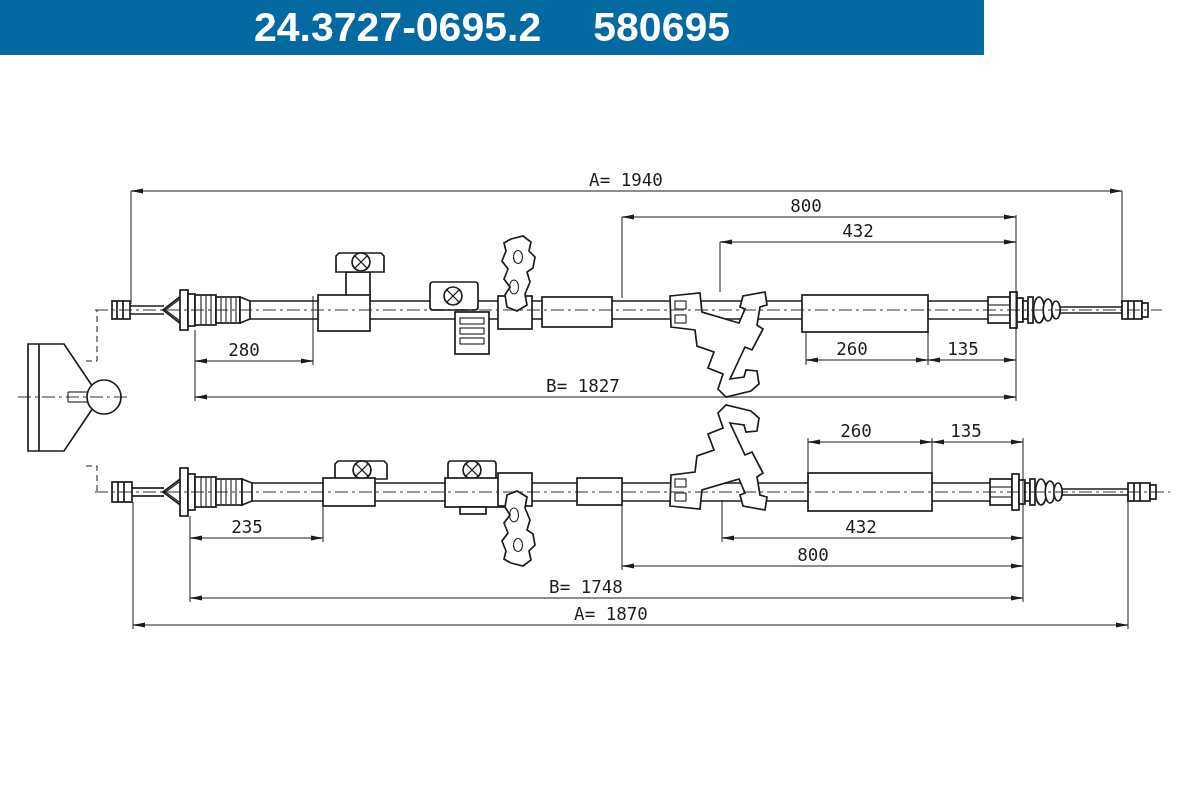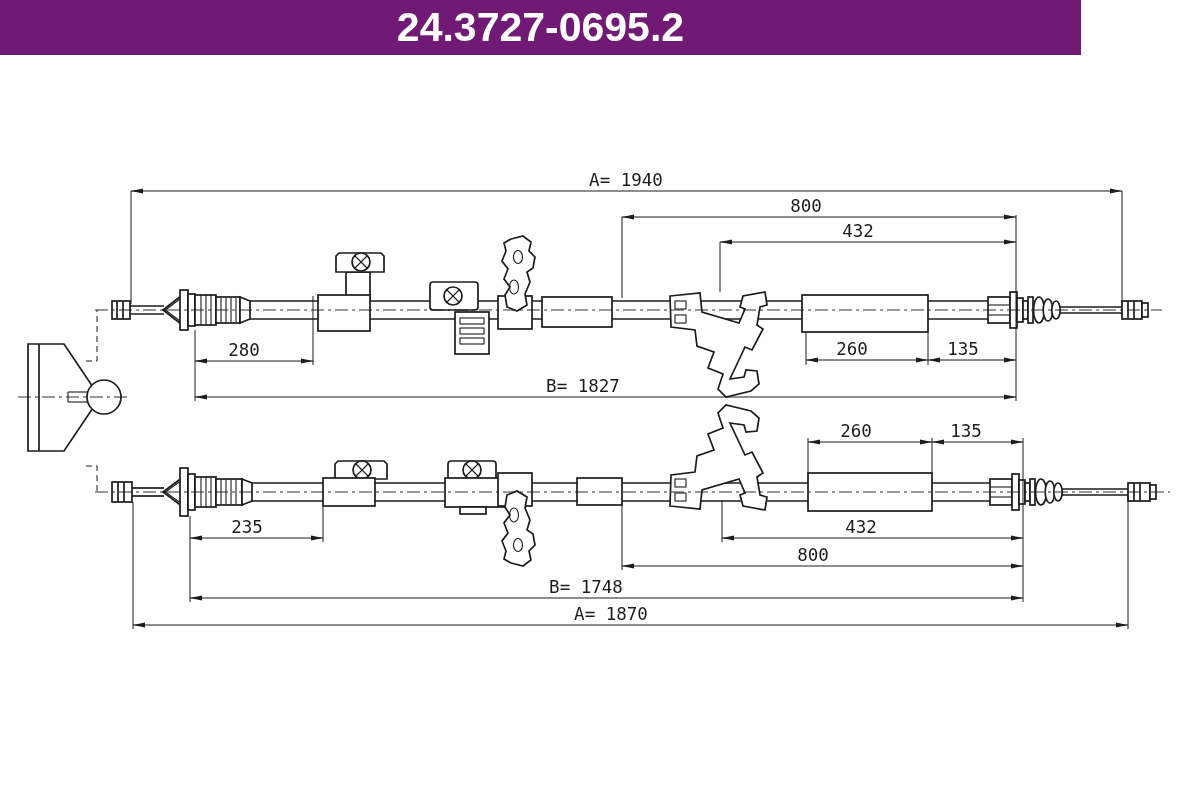--- a/index.html
+++ b/index.html
@@ -1,38 +1,39 @@
 <!DOCTYPE html>
 <html><head>
 <meta charset="utf-8">
 <style>
   html,body{margin:0;padding:0;background:#ffffff;width:1200px;height:800px;overflow:hidden;}
   .header{
-    position:absolute;left:0;top:0;width:1081px;height:55px;
-    background:#701a75;color:#ffffff;
+    position:absolute;left:0;top:0;width:984px;height:55px;
+    background:#0369a1;color:#ffffff;
     display:flex;align-items:center;justify-content:center;gap:52px;
     font-family:"Liberation Sans", sans-serif;font-weight:bold;font-size:41px;
   }
   .header span{display:inline-block;line-height:55px;}
   svg{position:absolute;left:0;top:0;}
   .part{fill:#ffffff;stroke:#1c1c1c;stroke-width:1.7;stroke-linejoin:miter;}
   .pline{fill:none;stroke:#1c1c1c;stroke-width:1.7;}
   .thin{fill:none;stroke:#1c1c1c;stroke-width:1.1;}
   .dim{fill:none;stroke:#1c1c1c;stroke-width:1.1;}
   .ext{fill:none;stroke:#1c1c1c;stroke-width:1.0;}
   .cl{fill:none;stroke:#1c1c1c;stroke-width:0.9;stroke-dasharray:13 4 3 4;}
   .dash{fill:none;stroke:#1c1c1c;stroke-width:1.0;stroke-dasharray:6 4;}
   .arr{fill:#1c1c1c;stroke:none;}
   text{font-family:"DejaVu Sans Mono", monospace;font-size:17.5px;fill:#1c1c1c;}
 </style>
 </head>
 <body>
 
 <div class="header">
   <span>24.3727-0695.2</span>
+  <span>580695</span>
 </div>
 
 <svg width="1200" height="800" viewBox="0 0 1200 800">
 
   <g>
 
     <line class="pline" x1="248" y1="301" x2="990" y2="301"></line>
     <line class="pline" x1="248" y1="319" x2="990" y2="319"></line>
 
     <g>

